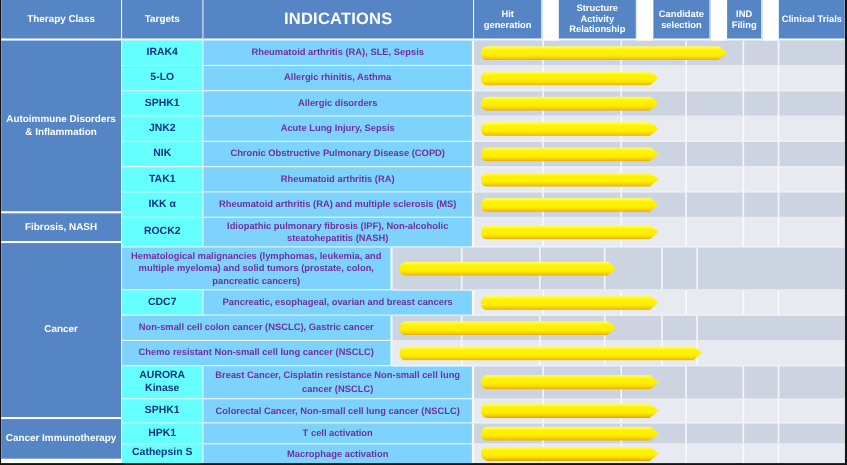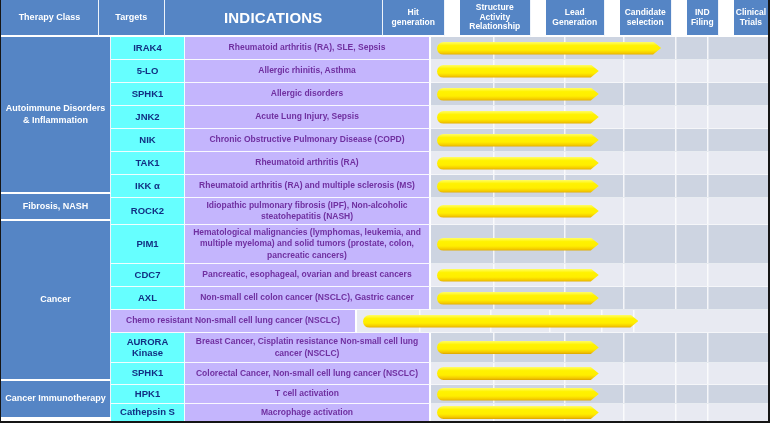--- a/index.html
+++ b/index.html
@@ -44,21 +44,21 @@
   .row { display:flex; }
 
   .cell-target {
     width:74px; background:#66FFFF; color:#123082; font-weight:bold; font-size:9.5px;
     display:flex; align-items:center; justify-content:center; text-align:center;
     line-height:1.15; padding:0 6px;
     border-right:1.5px solid rgba(255,255,255,.9);
     border-bottom:1px solid rgba(255,255,255,.9);
   }
   .cell-indic {
-    width:246px; background:#c4b5fd; color:#7030A0; font-weight:600; font-size:8.5px;
+    width:246px; background:#7dd3fc; color:#7030A0; font-weight:600; font-size:8.5px;
     display:flex; align-items:center; justify-content:center; text-align:center;
     line-height:1.3; padding:0 6px;
     border-right:2px solid #fff;
     border-bottom:1px solid rgba(255,255,255,.9);
   }
   .cell-pipe {
     flex:1; position:relative; display:flex; align-items:center;
     border-bottom:1px solid rgba(255,255,255,.55);
     background-repeat:no-repeat;
     background-image:
@@ -87,21 +87,20 @@
 
 <div class="slide">
 
   <div class="hdr">
     <div class="hcell h-therapy">Therapy Class</div>
     <div class="hcell h-targets">Targets</div>
     <div class="hcell h-indic">INDICATIONS</div>
     <div style="flex:1;display:flex;gap:15px;" id="stage-hdr">
         <div class="hcell h-stage st0">Hit generation</div>
         <div class="hcell h-stage st1">Structure Activity Relationship</div>
-        <div class="hcell h-stage st2">Lead Generation</div>
         <div class="hcell h-stage st3">Candidate selection</div>
         <div class="hcell h-stage st4">IND Filing</div>
         <div class="hcell h-stage st5">Clinical Trials</div>
       </div>
   </div>
 
   <div class="body">
     <div class="therapy-col" id="therapy-col">
         <div class="group-cell" style="height: 157px;">Autoimmune Disorders &amp; Inflammation</div>
         <div class="group-cell" style="height: 27px;">Fibrosis, NASH</div>
@@ -159,35 +158,33 @@
           </div>
         </div>
         <div class="row" style="height: 27px;">
           <div class="cell-target">ROCK2</div>
           <div class="cell-indic">Idiopathic pulmonary fibrosis (IPF), Non-alcoholic steatohepatitis (NASH)</div>
           <div class="cell-pipe zebra-light">
             <div class="bar" style="width: 48%;"></div>
           </div>
         </div>
         <div class="row" style="height: 39px;">
-          <div class="cell-target">PIM1</div>
           <div class="cell-indic">Hematological malignancies (lymphomas, leukemia, and multiple myeloma) and solid tumors (prostate, colon, pancreatic cancers)</div>
           <div class="cell-pipe zebra-dark">
             <div class="bar" style="width: 48%;"></div>
           </div>
         </div>
         <div class="row" style="height: 23px;">
           <div class="cell-target">CDC7</div>
           <div class="cell-indic">Pancreatic, esophageal, ovarian and breast cancers</div>
           <div class="cell-pipe zebra-light">
             <div class="bar" style="width: 48%;"></div>
           </div>
         </div>
         <div class="row" style="height: 23px;">
-          <div class="cell-target">AXL</div>
           <div class="cell-indic">Non-small cell colon cancer (NSCLC), Gastric cancer</div>
           <div class="cell-pipe zebra-dark">
             <div class="bar" style="width: 48%;"></div>
           </div>
         </div>
         <div class="row" style="height: 23px;">
           <div class="cell-indic">Chemo resistant Non-small cell lung cancer (NSCLC)</div>
           <div class="cell-pipe zebra-light">
             <div class="bar" style="width: 67%;"></div>
           </div>

